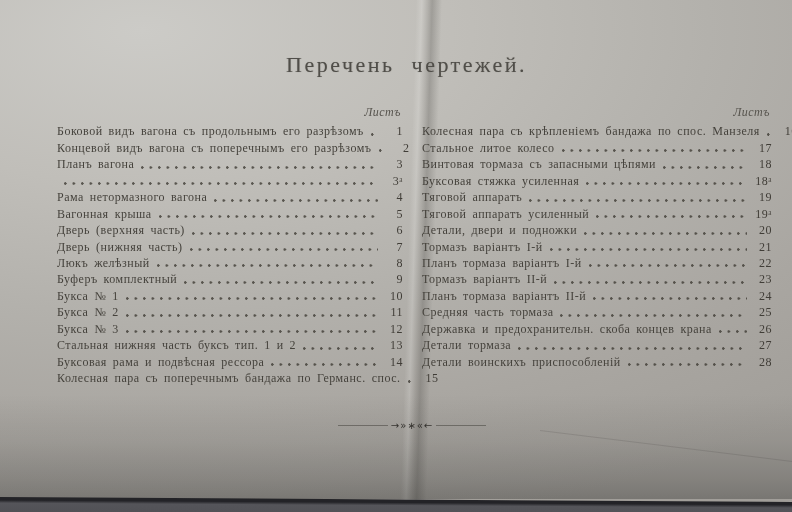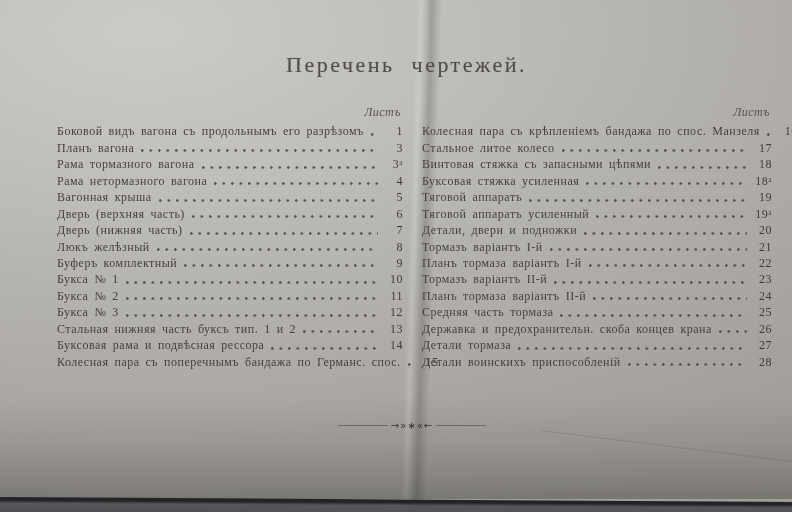--- a/index.html
+++ b/index.html
@@ -151,29 +151,33 @@
   <section class="col left">
     <div class="col-head">Листъ</div>
     <ul class="entries">
 
         <li class="row">
           <span class="label">Боковой видъ вагона съ продольнымъ его разрѣзомъ</span>
           <span class="leader"></span>
           <span class="num">1</span>
         </li>
 
+        <li class="row">
+          <span class="label">Концевой видъ вагона съ поперечнымъ его разрѣзомъ</span>
+          <span class="leader"></span>
+          <span class="num">2</span>
+        </li>
 
         <li class="row">
           <span class="label">Планъ вагона</span>
           <span class="leader"></span>
           <span class="num">3</span>
         </li>
 
         <li class="row">
-          <span class="label">Рама тормазного вагона</span>
           <span class="leader"></span>
           <span class="num">3ᵃ</span>
         </li>
 
         <li class="row">
           <span class="label">Рама нетормазного вагона</span>
           <span class="leader"></span>
           <span class="num">4</span>
         </li>
 
@@ -255,21 +259,21 @@
           <span class="num">16</span>
         </li>
 
         <li class="row">
           <span class="label">Стальное литое колесо</span>
           <span class="leader"></span>
           <span class="num">17</span>
         </li>
 
         <li class="row">
-          <span class="label">Винтовая стяжка съ запасными цѣпями</span>
+          <span class="label">Винтовая тормаза съ запасными цѣпями</span>
           <span class="leader"></span>
           <span class="num">18</span>
         </li>
 
         <li class="row">
           <span class="label">Буксовая стяжка усиленная</span>
           <span class="leader"></span>
           <span class="num">18ᵃ</span>
         </li>
 

